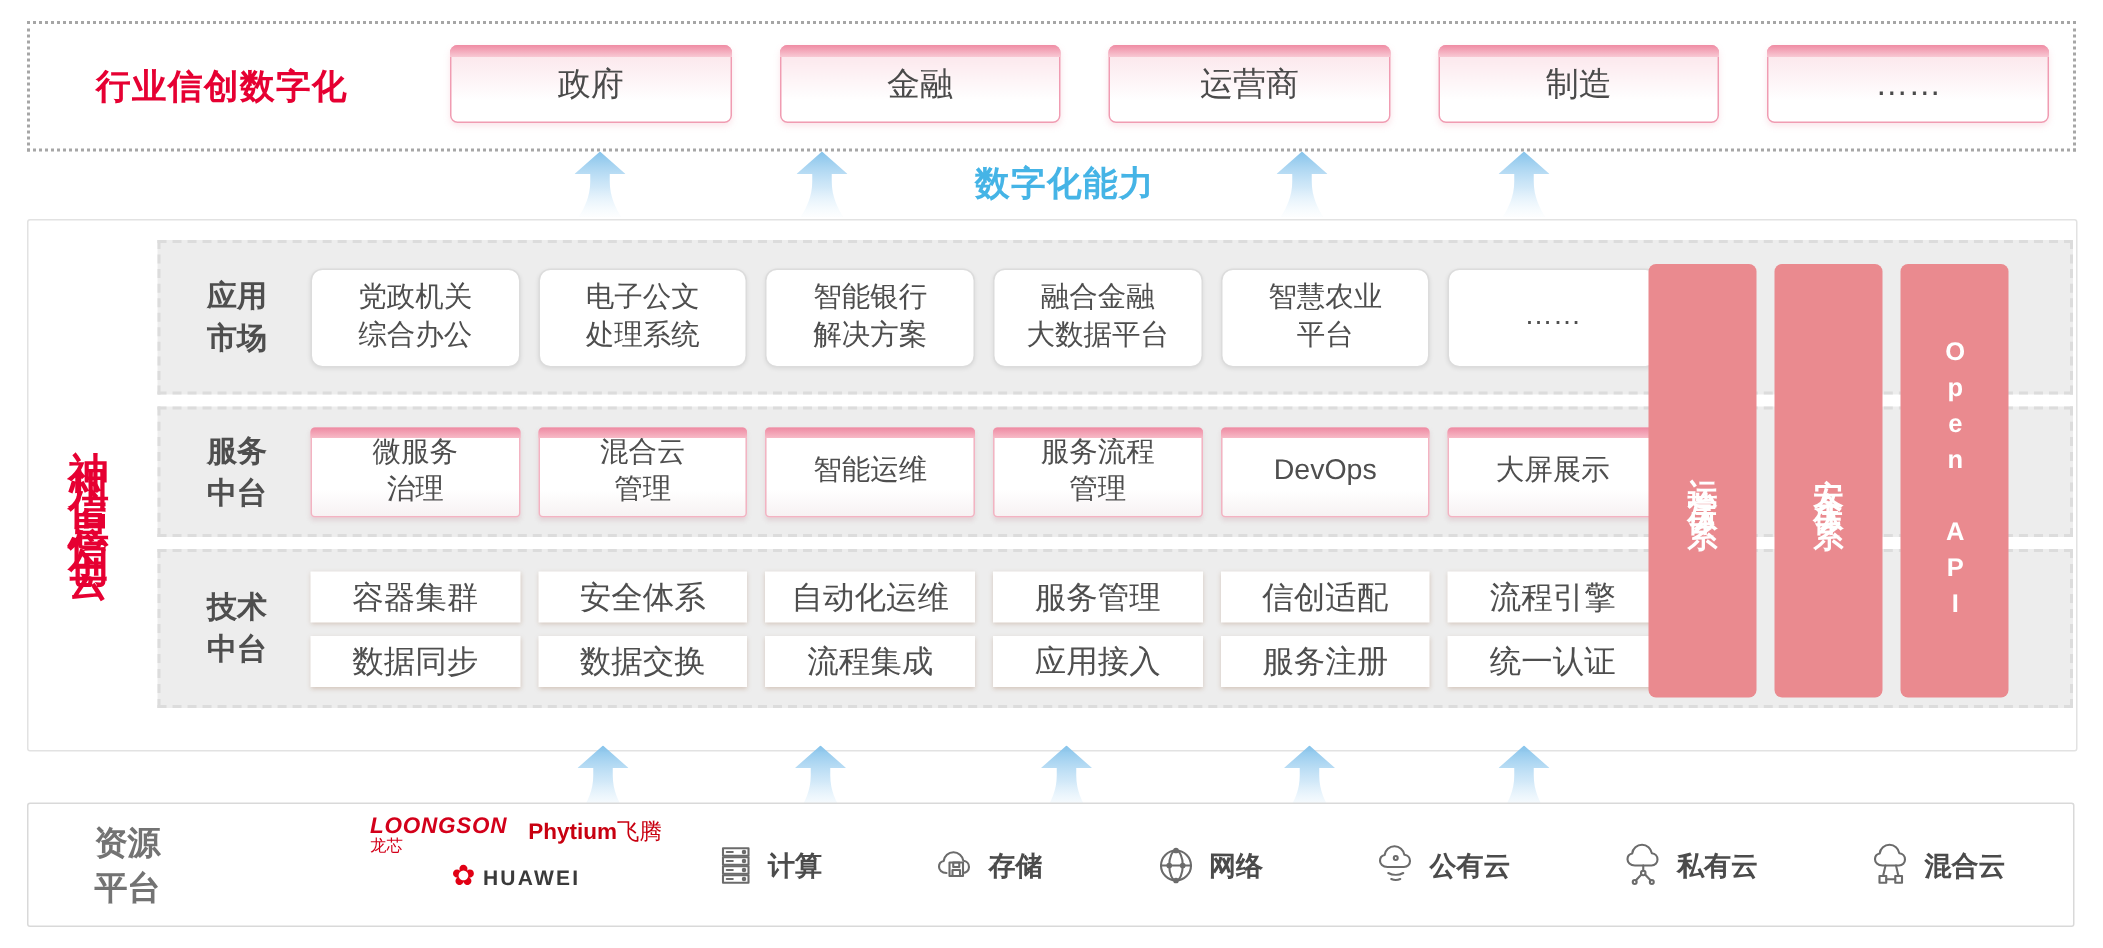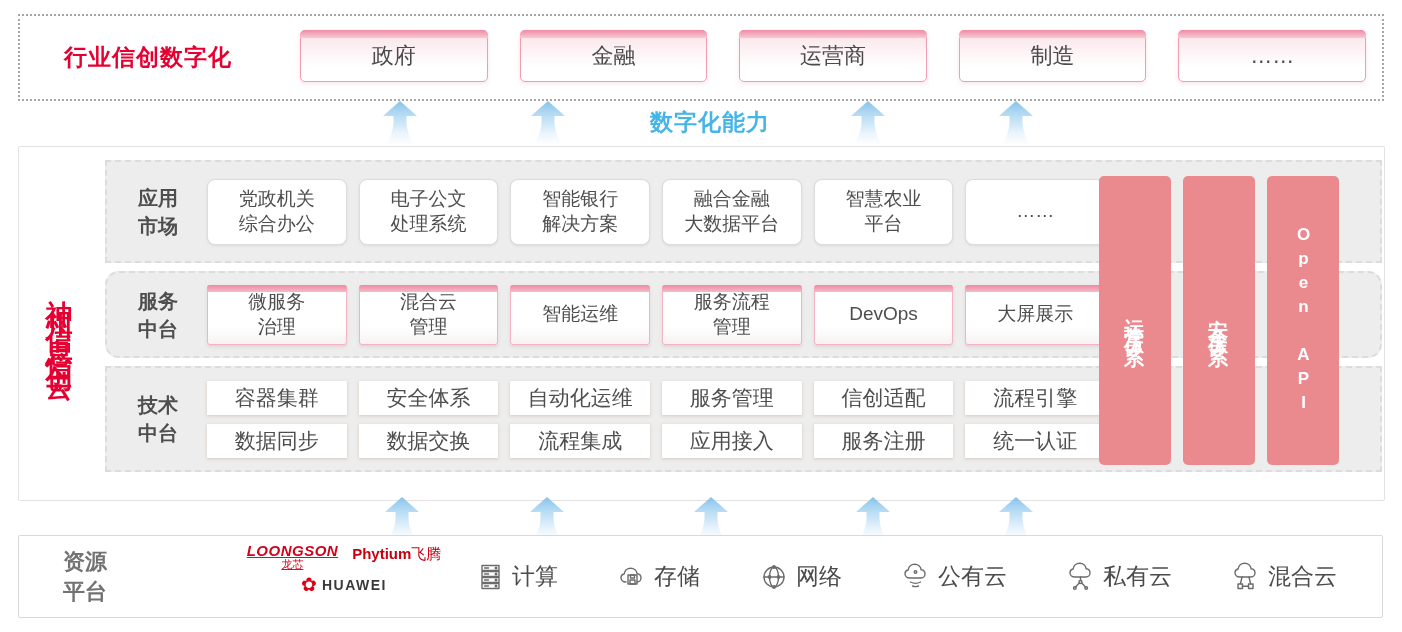--- a/index.html
+++ b/index.html
@@ -28,21 +28,21 @@
   .arrow svg{display:block;width:34px;height:44px;}
 
   
   .main-box{left:18px;top:146px;width:1365px;height:353px;border:1px solid #e2e2e2;border-radius:2px;background:#fff;}
   .side-title{left:14px;top:0;height:353px;width:52px;display:flex;align-items:center;justify-content:center;
               writing-mode:vertical-rl;text-orientation:upright;
               font-size:27px;font-weight:bold;color:#e60032;letter-spacing:13px;}
   .panel{left:86px;width:1277px;background:#ededed;border:2px dashed #dcdcdc;box-sizing:border-box;
          display:flex;align-items:center;}
   .panel-1{top:13px;height:103px;}
-  .panel-2{top:124px;height:87px;border-radius:14px;}
+  .panel-2{top:124px;height:87px;}
   .panel-3{top:219px;height:106px;}
   .row-label{margin-left:31px;width:64px;font-size:20px;font-weight:bold;color:#4e4e4e;line-height:1.4;}
   .boxes{margin-left:5px;width:898px;display:flex;gap:12px;justify-content:flex-end;}
   .boxes>div{flex:1;}
   .app-box{height:64px;background:#fff;border:1px solid #dcdcdc;border-radius:8px;
            display:flex;align-items:center;justify-content:center;text-align:center;
            font-size:19px;line-height:1.3;color:#4e4e4e;box-shadow:0 1px 3px rgba(0,0,0,.08);}
   .svc-box{position:relative;height:58px;background:linear-gradient(180deg,#ffffff 70%,#f7f2f3 100%);
            border:1px solid #f3b3c2;border-radius:3px;
            display:flex;align-items:center;justify-content:center;text-align:center;
@@ -61,32 +61,32 @@
   .pillar-cn{font-size:20px;letter-spacing:9px;}
   .pillar-en{font-size:17px;letter-spacing:5px;}
 
   
   .mid-arrows{left:0;top:497px;width:1402px;height:40px;}
   .bottom-box{left:18px;top:535px;width:1363px;height:81px;border:1px solid #d9d9d9;border-radius:2px;background:#fff;}
   .res-title{left:44px;top:0;height:81px;display:flex;align-items:center;
              font-size:22px;font-weight:bold;color:#737373;line-height:1.35;}
   .vendors{left:195px;top:7px;width:260px;display:flex;flex-direction:column;align-items:center;gap:2px;}
   .vrow1{display:flex;align-items:flex-start;gap:14px;}
-  .loongson{display:flex;flex-direction:column;align-items:center;line-height:1;text-decoration:underline;}
+  .loongson{display:flex;flex-direction:column;line-height:1;}
   .loongson .en{font-size:15px;font-weight:bold;font-style:italic;color:#d3001a;letter-spacing:.5px;}
   .loongson .cn{font-size:11px;color:#d3001a;margin-top:1px;}
   .phytium{font-size:15px;font-weight:bold;color:#c80010;margin-top:2px;}
   .phytium .cn{font-weight:normal;}
   .huawei{display:flex;align-items:center;gap:5px;margin-top:3px;}
   .huawei .flower{color:#e10014;font-size:19px;line-height:1;}
   .huawei .en{font-size:14px;font-weight:bold;color:#3a3a3a;letter-spacing:1.5px;}
   .res-row{left:455px;right:45px;top:0;height:81px;display:flex;align-items:center;justify-content:space-between;}
   .res-item{display:flex;align-items:center;gap:6px;}
   .res-item svg{display:block;}
-  .res-item .lbl{font-size:23px;color:#4b4b4b;}
+  .res-item .lbl{font-size:18px;color:#4b4b4b;font-weight:bold;}
   .icon-line{stroke:#6b6b6b;fill:none;stroke-width:1.4;stroke-linecap:round;stroke-linejoin:round;}
 </style>
 </head>
 <body>
 
 <svg width="0" height="0" style="position:absolute">
   <defs>
     <linearGradient id="agrad" x1="0" y1="0" x2="0" y2="1">
       <stop offset="0" stop-color="#7fc0ea" stop-opacity="0.95"></stop>
       <stop offset="0.55" stop-color="#b4daf4" stop-opacity="0.6"></stop>

